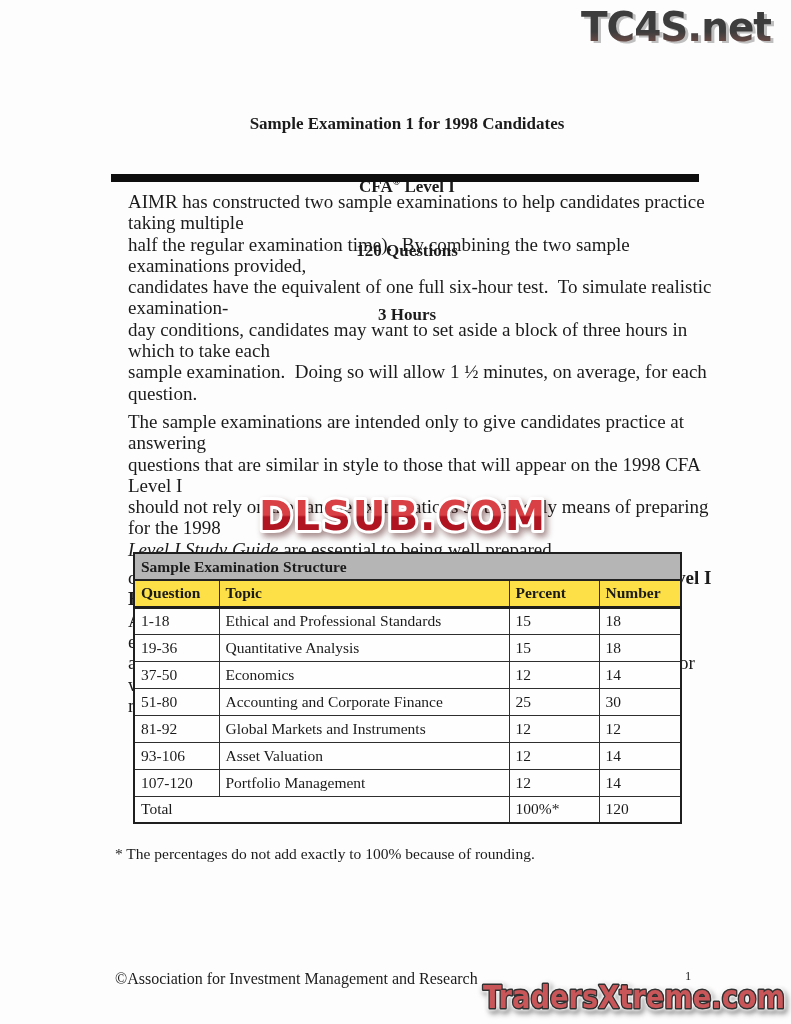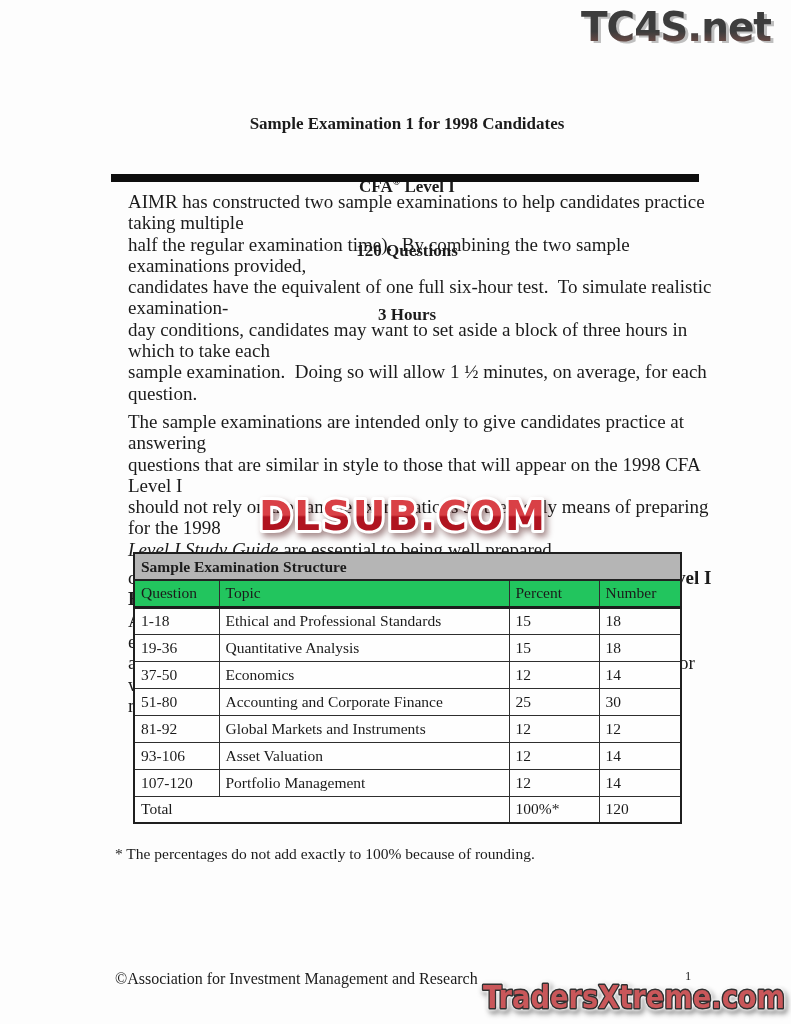--- a/index.html
+++ b/index.html
@@ -56,21 +56,21 @@
     text-align:left;
     font-weight:normal;
     vertical-align:middle;
     background:#fefefe;
   }
   tr.caption-row td {
     background:#b5b5b5; font-weight:bold;
     border-bottom:2px solid #222;
   }
   tr.header-row th {
-    background:#22c55e; font-weight:normal;
+    background:#fde047; font-weight:bold;
     border-bottom:3.2px solid #1d1d1d;
   }
 
   
   .footnote { position:absolute; left:115px; top:845px; font-size:15.5px; }
 
   
   .footer-copyright { position:absolute; left:115px; top:970px; font-size:16px; }
   .page-number { position:absolute; left:685px; top:969px; font-size:12.5px; }
 

